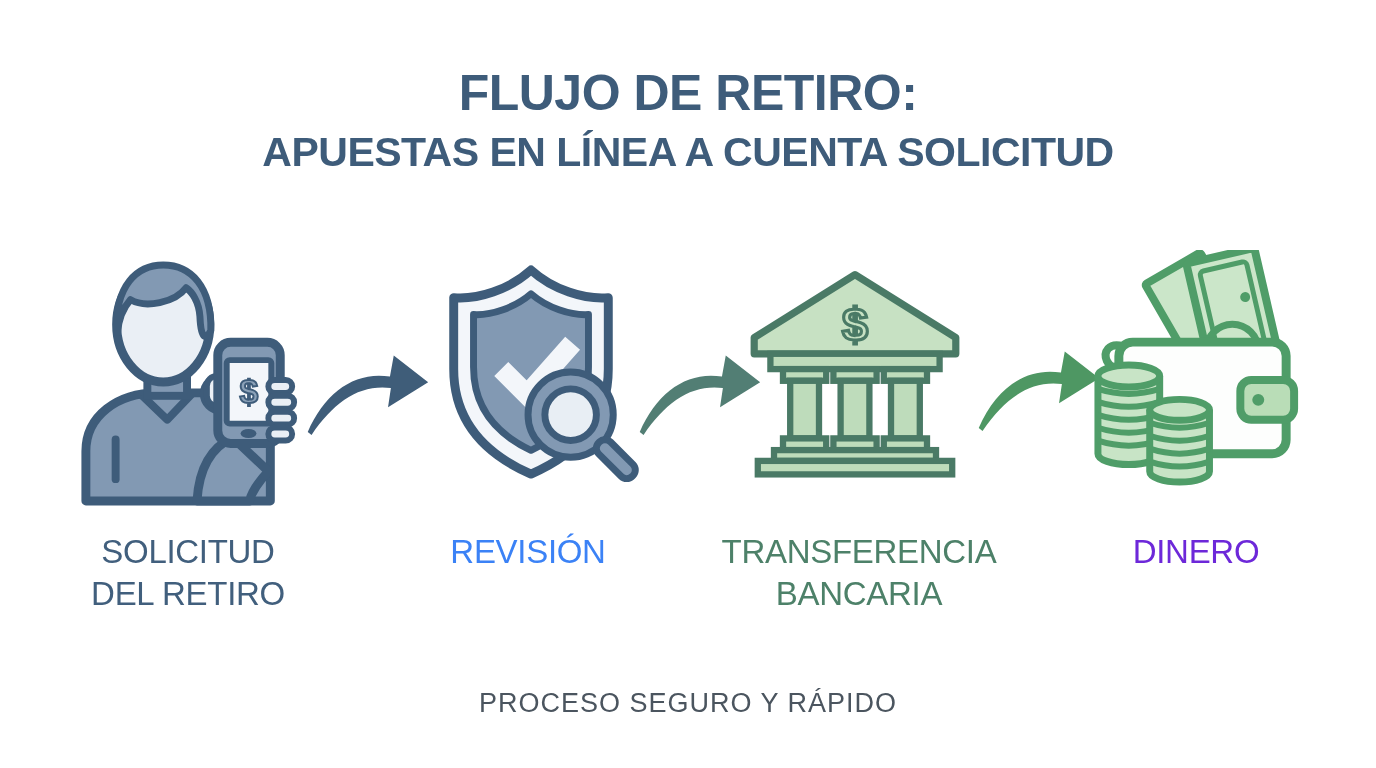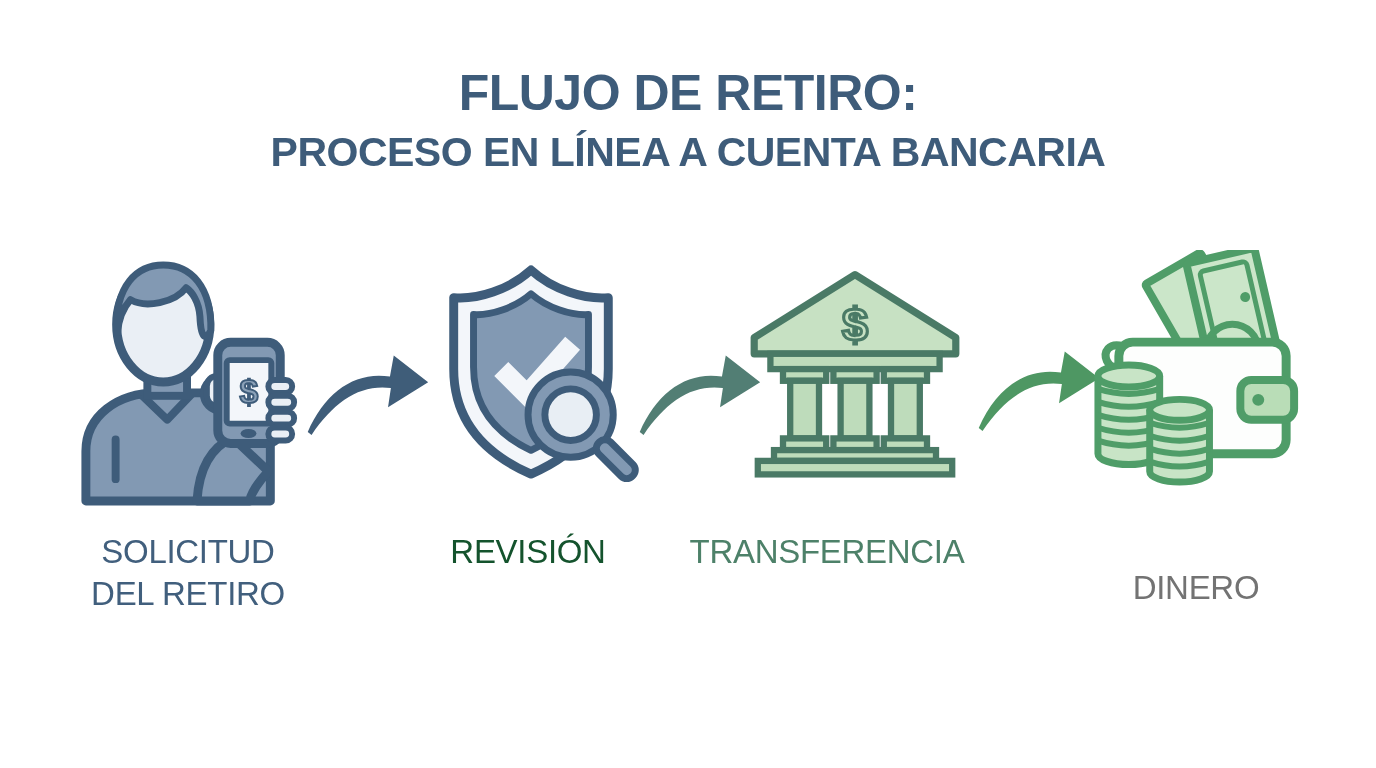--- a/index.html
+++ b/index.html
@@ -30,36 +30,36 @@
   .arrow-2{left:634px;top:340px;}
   .arrow-3{left:973px;top:336px;}
   
   .step-label{
     position:absolute;top:531px;text-align:center;margin:0;
     font-size:33px;font-weight:normal;letter-spacing:-0.3px;line-height:1.27;
   }
   .step-label span{display:block;}
   .label-1{left:20px;width:336px;}
   .label-2{left:360px;width:336px;}
-  .label-3{left:660px;width:334px;}
+  .label-3{left:692px;width:334px;}
   .label-4{left:1030px;width:332px;}
   
   .caption{
     position:absolute;top:688px;left:0;width:100%;text-align:center;margin:0;
     font-size:27px;font-weight:normal;letter-spacing:1px;
   }
   svg text{font-family:"Liberation Sans",sans-serif;}
 </style>
 </head>
 <body>
 
 <div class="canvas">
 
   <h1 class="title" style="color: rgb(62, 92, 122);">FLUJO DE RETIRO:</h1>
-  <h2 class="subtitle" style="color: rgb(62, 92, 122);">PROCESO EN LÍNEA A CUENTA BANCARIA</h2>
+  <h2 class="subtitle" style="color: rgb(62, 92, 122);">APUESTAS EN LÍNEA A CUENTA SOLICITUD</h2>
 
   <div class="icon-box icon-1">
     <svg viewBox="0 0 240 260">
       <path d="M14,256 V206 C14,170 46,147 86,147 H144 C176,147 198,164 200,192 V256 Z" fill="#8299b3" stroke="#3e5c7a" stroke-width="9" stroke-linejoin="round"></path>
       <path d="M44,194 V234" stroke="#3e5c7a" stroke-width="8" stroke-linecap="round"></path>
       <path d="M70,149 L96,174 L122,147" fill="none" stroke="#3e5c7a" stroke-width="8" stroke-linejoin="round"></path>
       <rect x="76" y="118" width="40" height="32" fill="#8299b3" stroke="#3e5c7a" stroke-width="8"></rect>
       <ellipse cx="92" cy="78" rx="47" ry="58" fill="#eaeff5" stroke="#3e5c7a" stroke-width="9"></ellipse>
       <path d="M45,86 C43,38 66,18 92,18 C120,18 141,40 140,84 C136,93 130,95 129,70 C128,55 121,45 115,41 C104,56 74,62 59,53 C51,62 47,73 46,86 Z" fill="#8299b3" stroke="#3e5c7a" stroke-width="7" stroke-linejoin="round"></path>
       <path d="M126,256 C128,224 140,202 162,192 L198,226 C187,238 181,247 179,256 Z" fill="#8299b3" stroke="#3e5c7a" stroke-width="9" stroke-linejoin="round"></path>
@@ -157,25 +157,27 @@
         <path d="M67,173 q30,10 60,0 M67,186 q30,10 60,0 M67,199 q30,10 60,0 M67,212 q30,10 60,0" fill="none" stroke="#4f9d68" stroke-width="6"></path>
         <ellipse cx="97" cy="160" rx="30" ry="10.5" fill="#c8e4c6" stroke="#4f9d68" stroke-width="7"></ellipse>
       </g>
     </svg>
   </div>
 
   <p class="step-label label-1" style="color: rgb(65, 95, 125);">
     <span>SOLICITUD</span>
     <span>DEL RETIRO</span>
   </p>
-  <p class="step-label label-2" style="color: #14532d;">
+  <p class="step-label label-2" style="color: #3b82f6;">
     <span>REVISIÓN</span>
     <span></span>
   </p>
   <p class="step-label label-3" style="color: rgb(77, 129, 105);">
     <span>TRANSFERENCIA</span>
+    <span>BANCARIA</span>
   </p>
-  <p class="step-label label-4" style="color: #737373; margin-top: 36px;">
+  <p class="step-label label-4" style="color: #6d28d9;">
     <span>DINERO</span>
   </p>
 
+  <p class="caption" style="color: rgb(75, 85, 95);">PROCESO SEGURO Y RÁPIDO</p>
 
 </div>
 
 </body></html>

